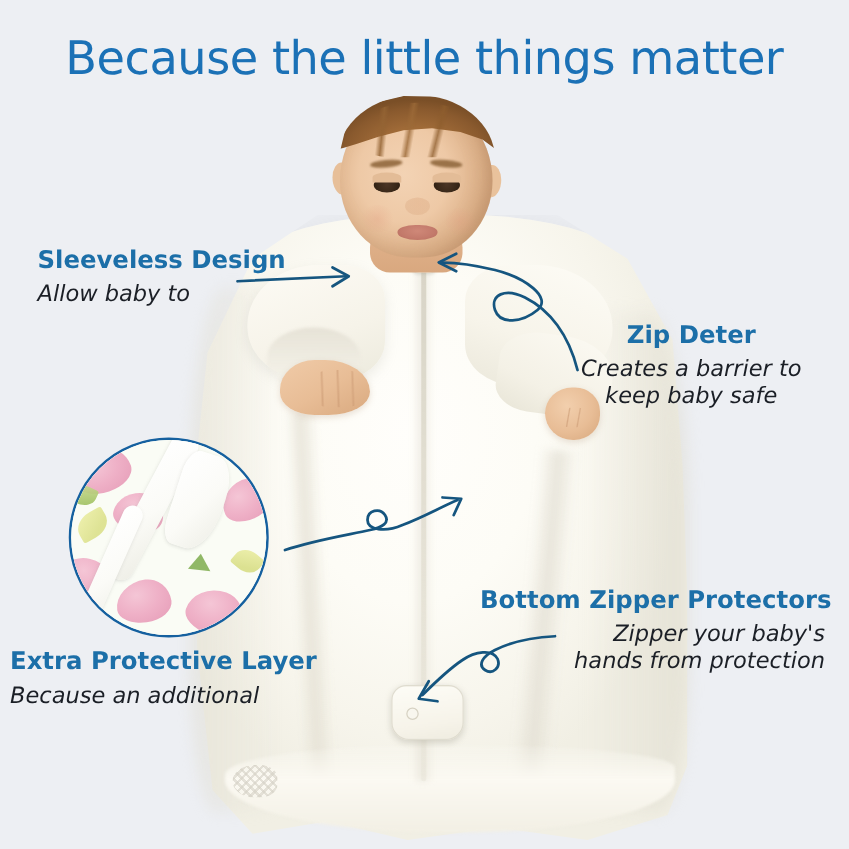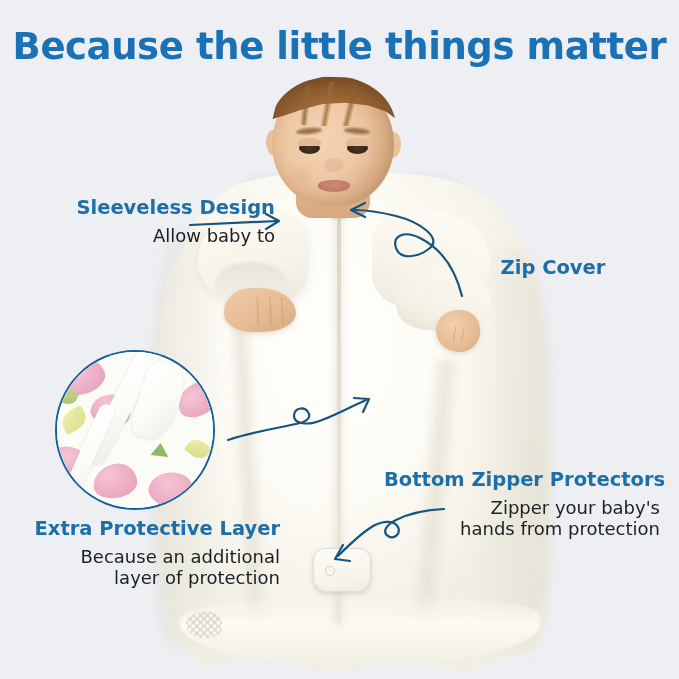--- a/index.html
+++ b/index.html
@@ -22,21 +22,21 @@
   }
 
   
   .headline {
     position: absolute;
     left: 0;
     top: 24px;
     width: 679px;
     text-align: center;
     font-size: 37px;
-    font-weight: 700;
+    font-weight: 400;
     letter-spacing: -0.4px;
     color: #1b71b6;
     line-height: 1.25;
     white-space: nowrap;
   }
 
   
   .photo-layer {
     position: absolute;
     left: 0; top: 0;
@@ -398,26 +398,27 @@
     line-height: 1.22;
     white-space: nowrap;
   }
   .callout .desc {
     color: #1b1f26;
     font-size: 18px;
     font-weight: 400;
     line-height: 1.2;
     margin-top: 5px;
     white-space: nowrap;
+    font-style: italic;
   }
   .callout .desc span { display: block; }
 
-  #co-sleeveless { left: 30px; top: 196px; text-align: right; width: 245px; }
+  #co-sleeveless { left: 30px; top: 196px; text-align: left; width: 245px; }
   #co-zip        { left: 430px; top: 256px; text-align: center; width: 246px; }
-  #co-extra      { left: 8px;   top: 517px; text-align: right; width: 272px; }
+  #co-extra      { left: 8px;   top: 517px; text-align: left; width: 272px; }
   #co-bottom     { left: 384px; top: 468px; text-align: right; width: 276px; }
 
   
   .arrows {
     position: absolute;
     left: 0; top: 0;
     width: 679px; height: 679px;
     pointer-events: none;
   }
 </style>
@@ -492,28 +493,31 @@
   </div>
 
   <div class="callout" id="co-sleeveless">
     <div class="label">Sleeveless Design</div>
     <div class="desc">
       <span>Allow baby to</span>
     </div>
   </div>
 
   <div class="callout" id="co-zip">
-    <div class="label">Zip Cover</div>
+    <div class="label">Zip Deter</div>
+    <div class="desc">
+      <span>Creates a barrier to</span>
+      <span>keep baby safe</span>
+    </div>
   </div>
 
   <div class="callout" id="co-extra">
     <div class="label">Extra Protective Layer</div>
     <div class="desc">
       <span>Because an additional</span>
-      <span>layer of protection</span>
     </div>
   </div>
 
   <div class="callout" id="co-bottom">
     <div class="label">Bottom Zipper Protectors</div>
     <div class="desc">
       <span>Zipper your baby's</span>
       <span>hands from protection</span>
     </div>
   </div>

